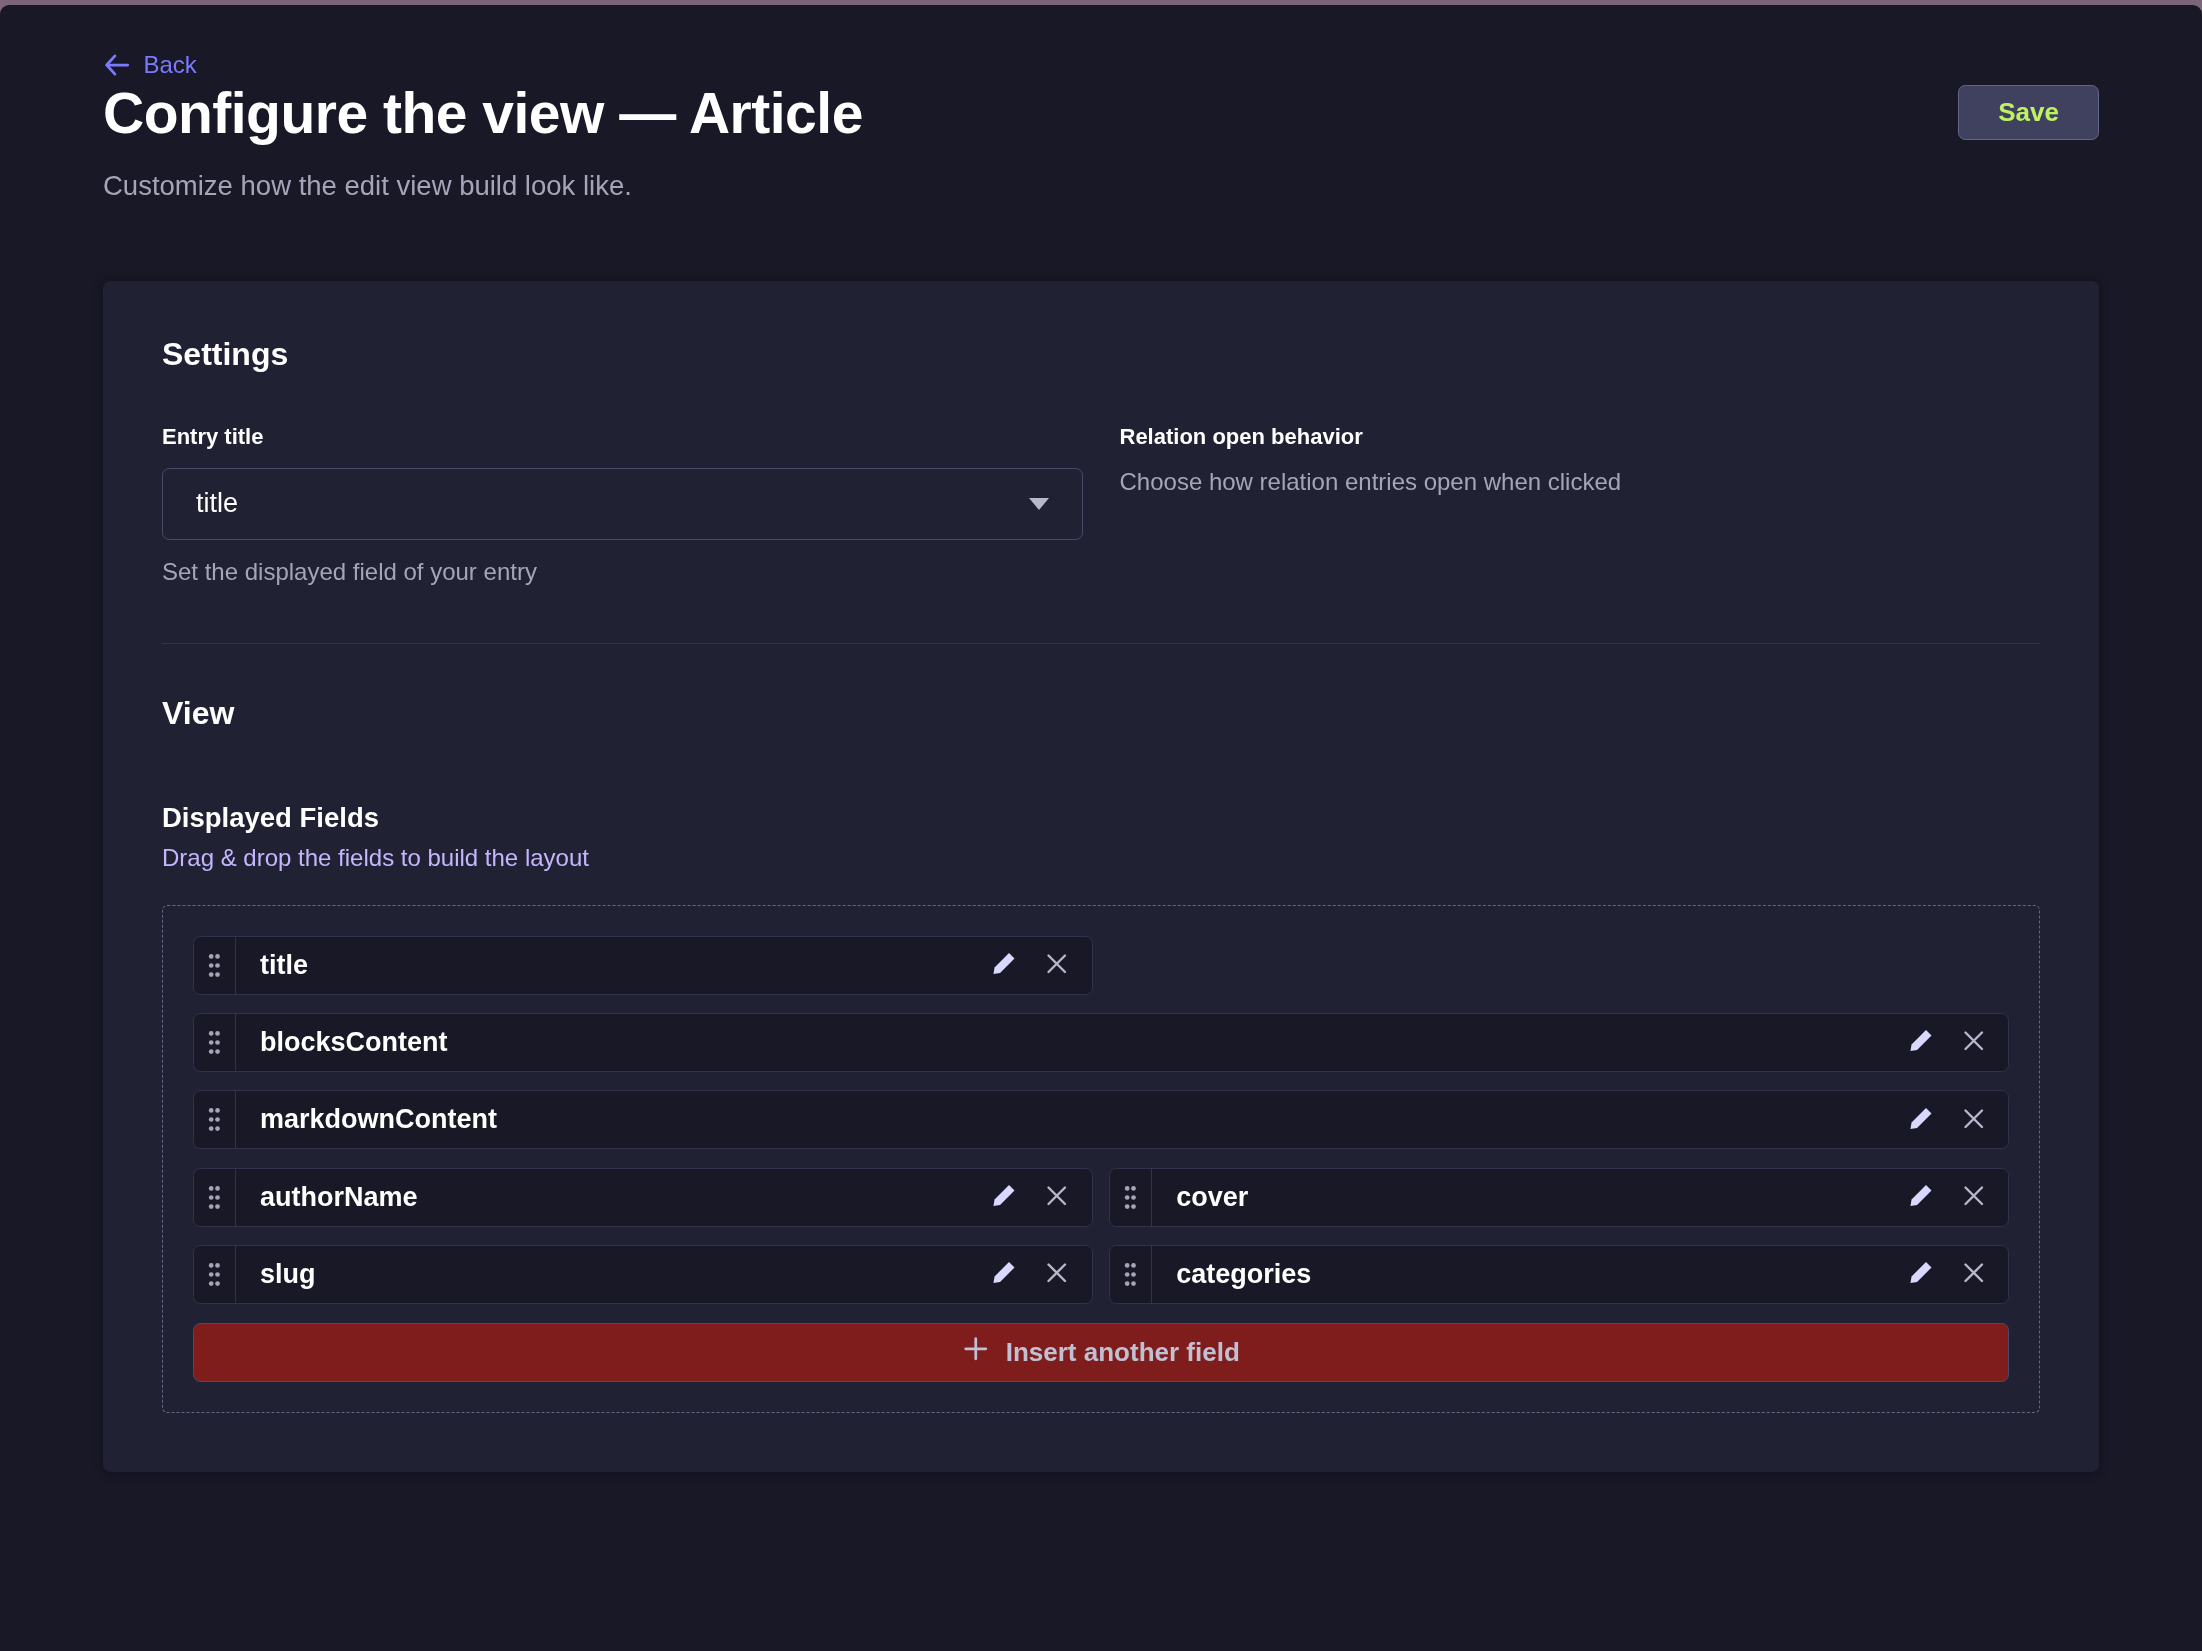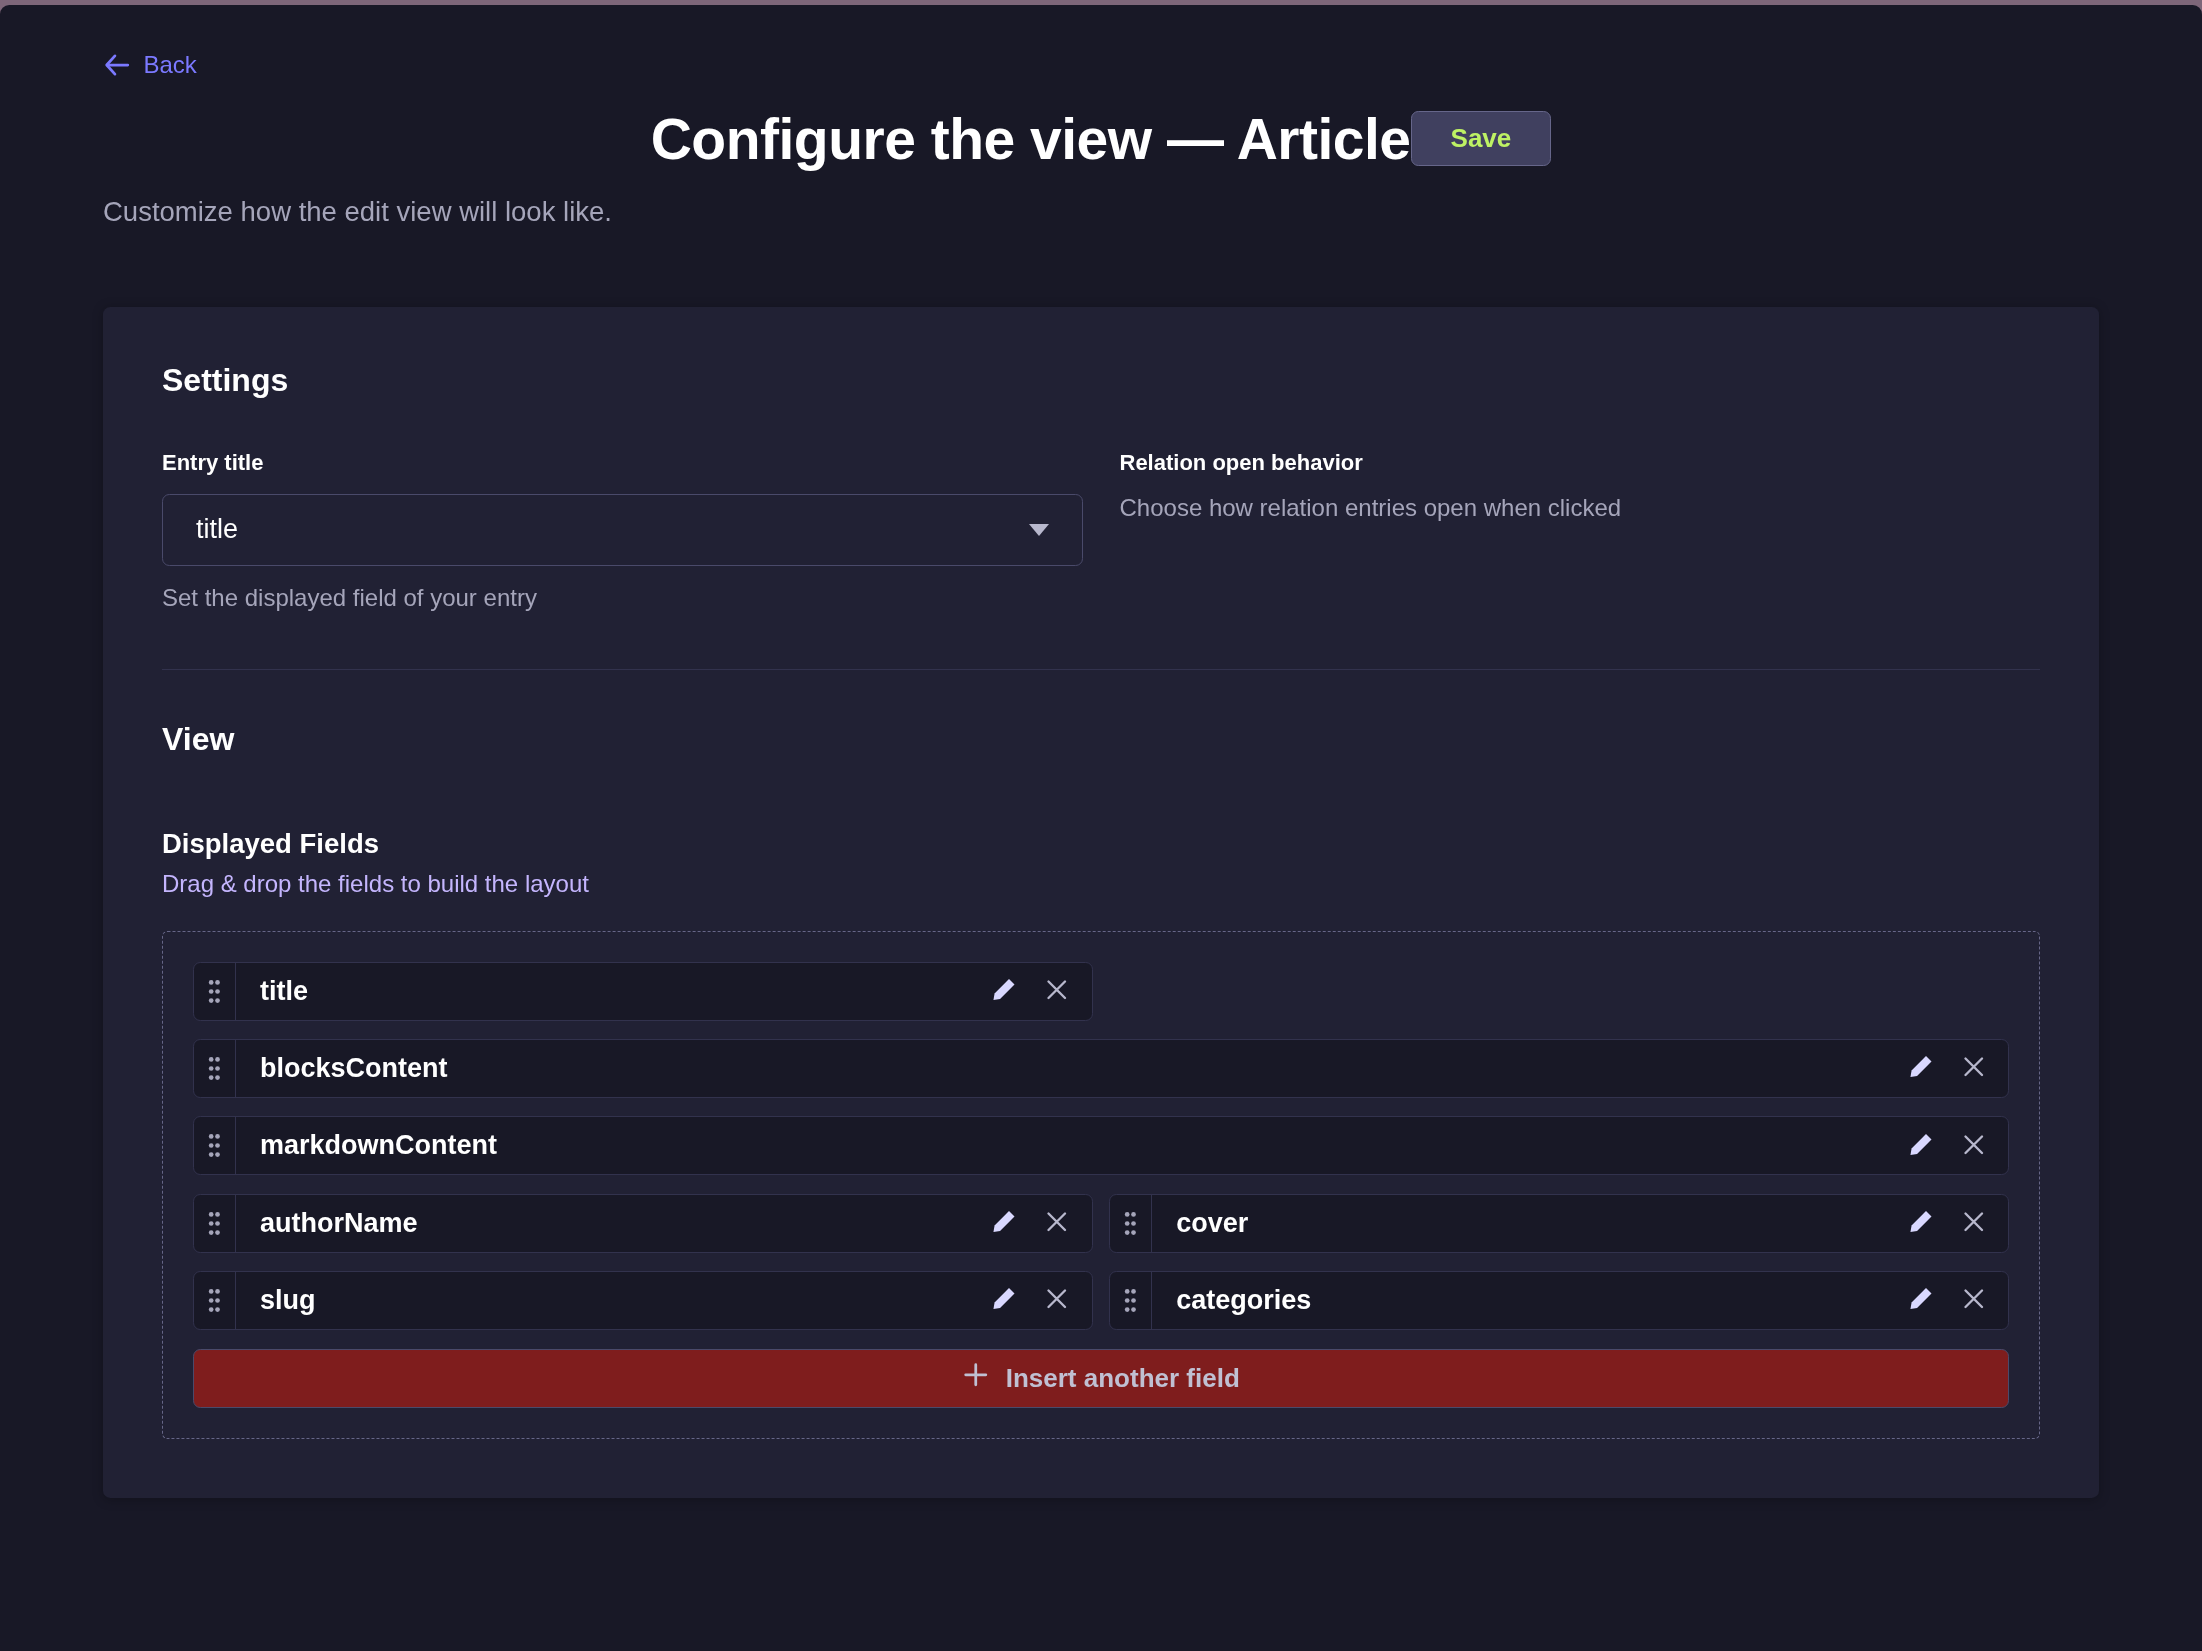--- a/index.html
+++ b/index.html
@@ -15,22 +15,21 @@
     padding: 46px 103px 0 103px;
   }
   
   .back-link {
     display: inline-flex; align-items: center; gap: 13px;
     color: #7b79ff; font-size: 24px; font-weight: 500;
     text-decoration: none; cursor: pointer;
   }
   .back-link svg { display: block; }
   .title-row {
-    margin-top: 26px;
-    display: flex; align-items: center; justify-content: center;
+    display: flex; align-items: center; justify-content: space-between;
   }
   h1.page-title {
     color: #ffffff; font-size: 57px; font-weight: 700; letter-spacing: -0.5px;
   }
   .save-btn {
     height: 55px; padding: 0 39px;
     background: #40405f; border: 0.9px solid #66668a; border-radius: 7.3px;
     color: #bef264; font-size: 26px; font-weight: 600;
     font-family: inherit; cursor: pointer;
   }
@@ -116,21 +115,21 @@
       </svg>
     </span>
     <span>Back</span>
   </a>
 
   <div class="title-row">
     <h1 class="page-title">Configure the view — Article</h1>
     <button class="save-btn">Save</button>
   </div>
 
-  <p class="page-subtitle">Customize how the edit view will look like.</p>
+  <p class="page-subtitle">Customize how the edit view build look like.</p>
 
   <section class="card">
 
     <h2 class="section-heading">Settings</h2>
 
     <div class="grid2">
       <div>
         <div class="form-label">Entry title</div>
         <div class="select-box">
           <span class="select-value">title</span>

